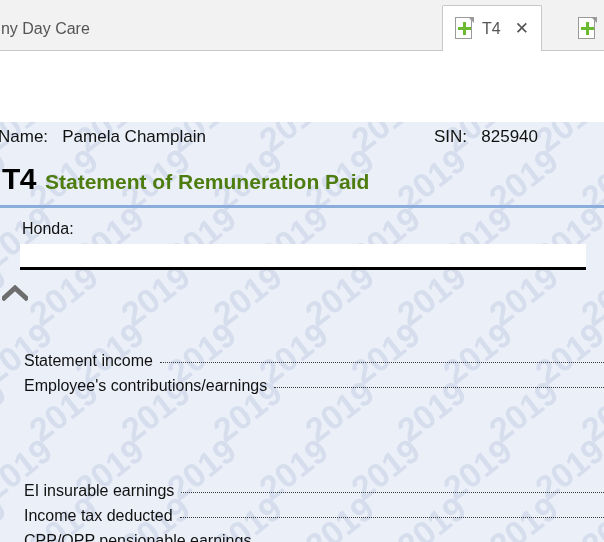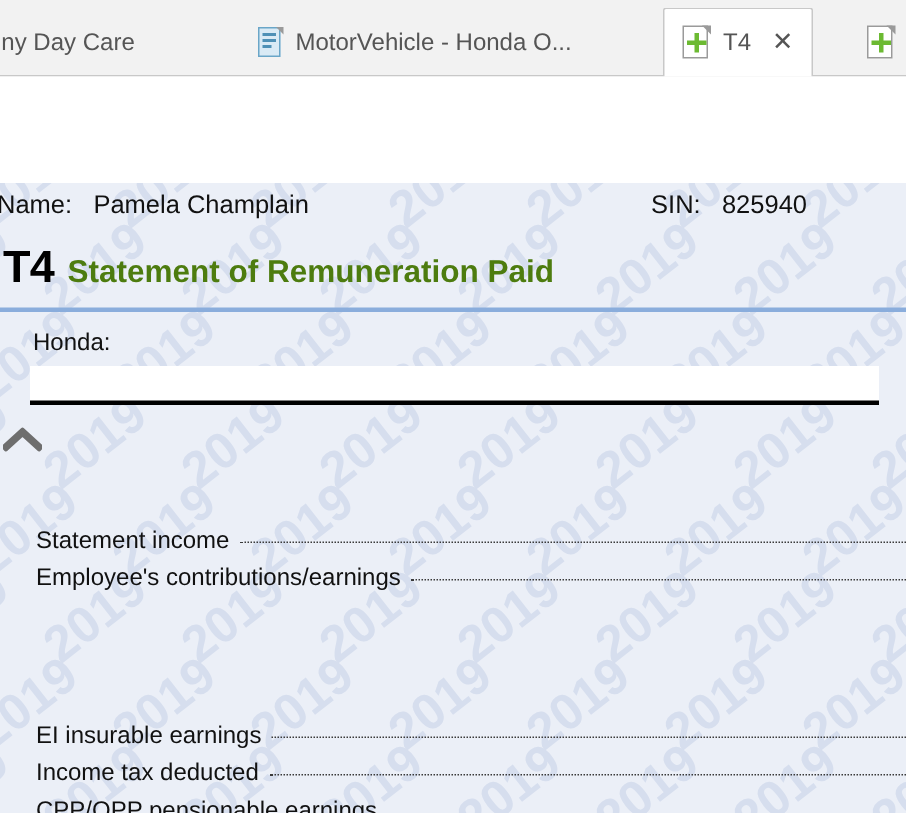--- a/index.html
+++ b/index.html
@@ -214,30 +214,20 @@
 <body>
 
 <div id="app">
 
   <div class="tabstrip">
 
     <div class="tab inactive" style="left:-20px;">
       <span class="tab-label">nny Day Care</span>
     </div>
 
-    <div class="tab inactive" style="left:160px;">
-      <span class="doc-icon">
-        <span class="page"></span>
-        <span class="ln l1"></span>
-          <span class="ln l2"></span>
-          <span class="ln l3"></span>
-        <span class="fold"></span>
-      </span>
-      <span class="tab-label">MotorVehicle - Honda O...</span>
-    </div>
 
     <div class="tab active" style="left:442px;">
       <span class="newdoc-icon">
         <span class="page"></span>
         <span class="fold"></span>
         <span class="pv"></span>
           <span class="ph"></span>
       </span>
       <span class="tab-label">T4</span>
       <span class="tab-close">✕</span>

